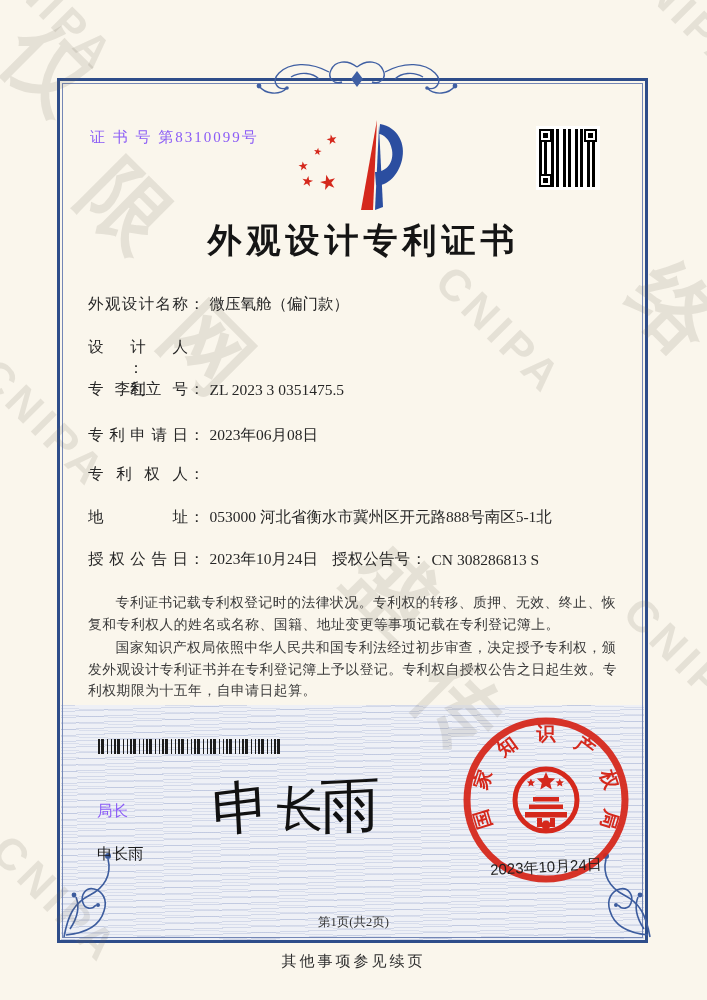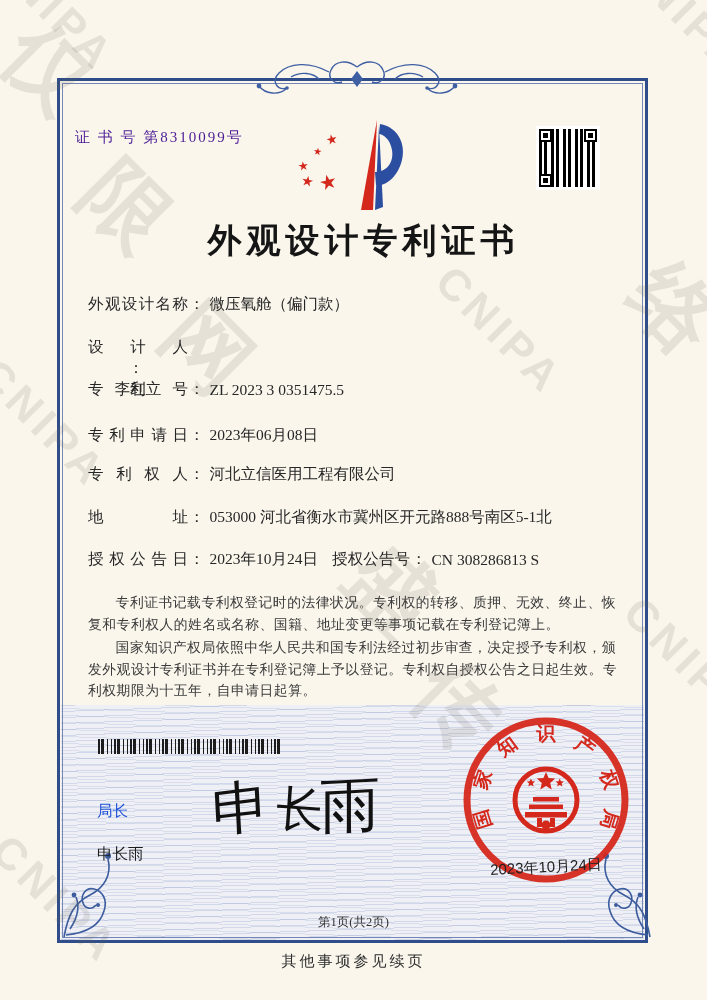--- a/index.html
+++ b/index.html
@@ -9,37 +9,37 @@
   
   .frame{position:absolute;left:57px;top:78px;width:585px;height:859px;border:3px solid #2e4d8a;z-index:2;}
   .frame-inner{position:absolute;inset:2px;border:1px solid #7386b5;}
   
   .guilloche{position:absolute;left:61px;top:705px;width:583px;height:235px;z-index:1;
     background-color:#eef0f6;
     background-image:
       repeating-linear-gradient(178deg, rgba(110,130,185,.22) 0 1px, transparent 1px 6px),
       repeating-linear-gradient(2deg, rgba(110,130,185,.16) 0 1px, transparent 1px 7px);}
   
-  .cert-no{left:75px;top:128px;font-size:15px;letter-spacing:2px;color:#4c1d95;z-index:3;}
+  .cert-no{left:90px;top:128px;font-size:15px;letter-spacing:2px;color:#8b5cf6;z-index:3;}
   .title{left:0;right:0;top:218px;text-align:center;font-size:34px;font-weight:700;letter-spacing:5px;color:#151515;z-index:3;padding-left:20px;}
   
   .field-row{position:absolute;left:88px;display:flex;align-items:center;font-size:15.5px;color:#262626;z-index:3;}
   .field-row.second{left:332px;}
   .flabel{display:inline-block;width:100px;text-align:justify;text-align-last:justify;}
   .field-row.second .flabel{width:78px;}
   .fcolon{margin:0 5px 0 1px;}
   .fvalue{white-space:nowrap;}
   
   .body-text{left:88px;width:532px;top:592px;font-size:13.8px;line-height:21.5px;color:#3a3a3a;letter-spacing:.5px;z-index:3;}
   .body-text p{margin:0 0 2px 0;text-indent:2em;}
   
   .barcode{left:98px;top:739px;width:184px;height:15px;z-index:3;
     background:repeating-linear-gradient(90deg,#1c1c1c 0 2px,transparent 2px 3px,#1c1c1c 3px 6px,transparent 6px 9px,#1c1c1c 9px 10px,transparent 10px 13px,#1c1c1c 13px 14px,transparent 14px 16px);}
   
-  .sig-label{left:97px;top:801px;font-family:"Liberation Sans","DejaVu Sans",sans-serif;font-size:15.5px;font-weight:500;color:#1d4ed8;z-index:3;}
+  .sig-label{left:97px;top:801px;font-family:"Liberation Sans","DejaVu Sans",sans-serif;font-size:15.5px;font-weight:500;color:#8b5cf6;z-index:3;}
   .sig-name{left:97px;top:834px;font-family:"Liberation Sans","DejaVu Sans",sans-serif;font-size:15.5px;font-weight:500;color:#1c1c1c;z-index:3;margin-top:10px;}
   .autograph{left:212px;top:762px;width:170px;height:100px;z-index:5;color:#111;}
   .autograph span{position:absolute;font-weight:400;}
   .ag0{left:0;top:8px;font-size:58px;transform:rotate(-7deg) skewX(-4deg);}
   .ag1{left:64px;top:16px;font-size:48px;transform:rotate(4deg);}
   .ag2{left:108px;top:4px;font-size:60px;transform:rotate(-3deg) skewX(-3deg);}
   
   .star{position:absolute;color:#d5281c;z-index:3;line-height:1;}
   
   .qr{left:536px;top:126px;width:64px;height:64px;background:#fff;padding:3px;box-sizing:border-box;z-index:3;}
@@ -180,21 +180,20 @@
       <span class="fvalue">ZL 2023 3 0351475.5</span>
   </div>
   <div class="field-row" style="top:425px;font-family:Liberation Serif, serif;">
     <span class="flabel">专利申请日</span>
       <span class="fcolon">：</span>
       <span class="fvalue">2023年06月08日</span>
   </div>
   <div class="field-row" style="top:464px;">
     <span class="flabel">专利权人</span>
       <span class="fcolon">：</span>
-      <span class="fvalue">河北立信医用工程有限公司</span>
   </div>
   <div class="field-row" style="top:507px;">
     <span class="flabel">地址</span>
       <span class="fcolon">：</span>
       <span class="fvalue">053000 河北省衡水市冀州区开元路888号南区5-1北</span>
   </div>
   <div class="field-row" style="top:549px;">
     <span class="flabel">授权公告日</span>
       <span class="fcolon">：</span>
       <span class="fvalue">2023年10月24日</span>

